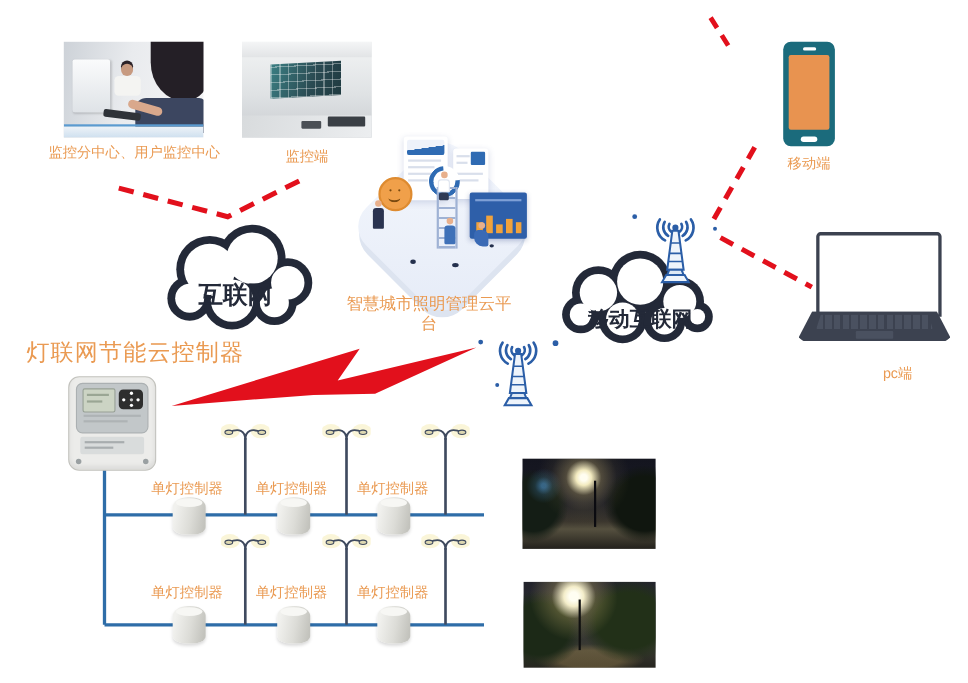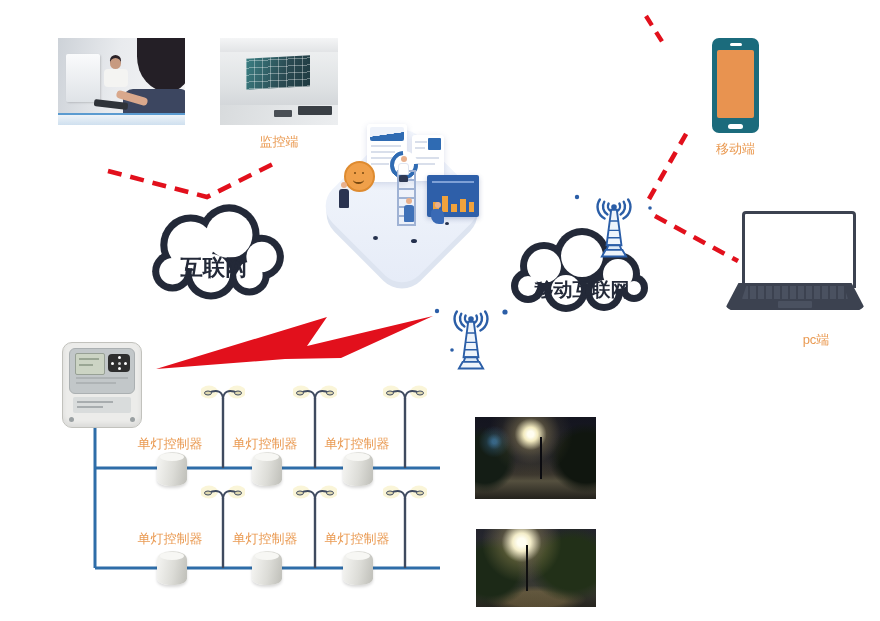--- a/index.html
+++ b/index.html
@@ -152,20 +152,21 @@
   <div class="photo photo1">
     <div class="p1-monitor"></div>
     <div class="p1-man-head"></div>
     <div class="p1-man-shirt"></div>
     <div class="p1-hair"></div>
     <div class="p1-shoulder"></div>
     <div class="p1-arm"></div>
     <div class="p1-kbd"></div>
     <div class="p1-desk"></div>
   </div>
+  <div class="cap" style="left:38px;top:131px;width:168px;">监控分中心、用户监控中心</div>
 
   <div class="photo photo2">
     <div class="p2-ceil"></div>
     <div class="p2-wall"></div>
     <div class="p2-floor"></div>
     <div class="p2-desk"></div>
     <div class="p2-desk2"></div>
   </div>
   <div class="cap" style="left:226px;top:134px;width:106px;">监控端</div>
 
@@ -215,20 +216,21 @@
         <u style="width:10px;height:17px;background:#3f71b8;"></u>
     </div>
     <div class="fig" style="left:116px;top:84px;">
       <em></em>
         <u style="width:13px;height:15px;background:#3a6ab5;border-radius:4px 6px 2px 8px;"></u>
     </div>
     <div class="pl-dot" style="left:58px;top:118px;width:5px;height:4px;"></div>
     <div class="pl-dot" style="left:96px;top:121px;width:6px;height:4px;"></div>
     <div class="pl-dot" style="left:130px;top:104px;width:4px;height:3px;"></div>
   </div>
+  <div class="cap" style="left:308px;top:268px;width:164px;font-size:15px;">智慧城市照明管理云平台</div>
 
   <svg class="cloudsvg" style="left:140px;top:198px;" width="152" height="112" viewBox="0 0 150 110">
     <g fill="#232938">
       <circle cx="50" cy="46" r="30"></circle>
         <circle cx="88" cy="36" r="30"></circle>
         <circle cx="120" cy="58" r="22"></circle>
       <circle cx="32" cy="72" r="20"></circle>
         <circle cx="70" cy="74" r="26"></circle>
         <circle cx="108" cy="76" r="20"></circle>
     </g>
@@ -312,20 +314,21 @@
   </div>
   <div class="cap" style="left:705px;top:141px;width:61px;">移动端</div>
 
   <div class="abs lt-screen"></div>
   <div class="abs lt-base">
     <div class="lt-keys"></div>
     <div class="lt-pad"></div>
   </div>
   <div class="cap" style="left:781px;top:332px;width:70px;">pc端</div>
 
+  <div class="title">灯联网节能云控制器</div>
 
   <div class="abs meter z2">
     <div class="m-top">
       <div class="m-lcd">
           <i></i>
           <b></b>
         </div>
       <div class="m-dpad">
         <s style="left:9.5px;top:2px;"></s>
           <s style="left:9.5px;bottom:2px;"></s>

